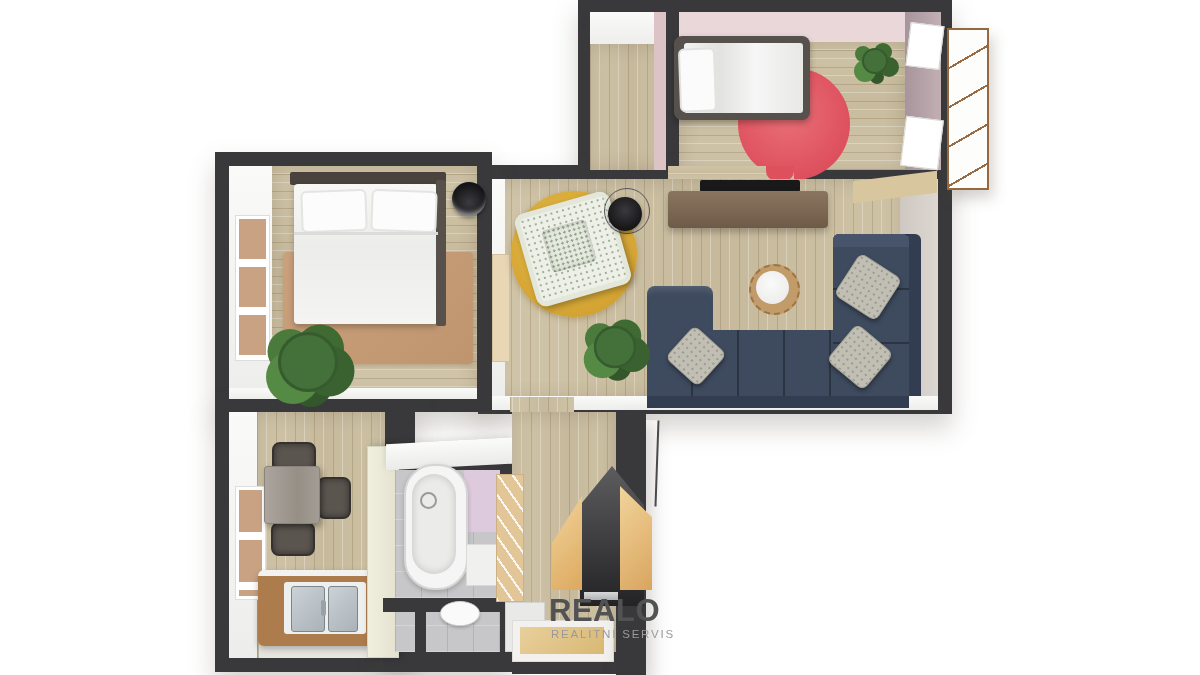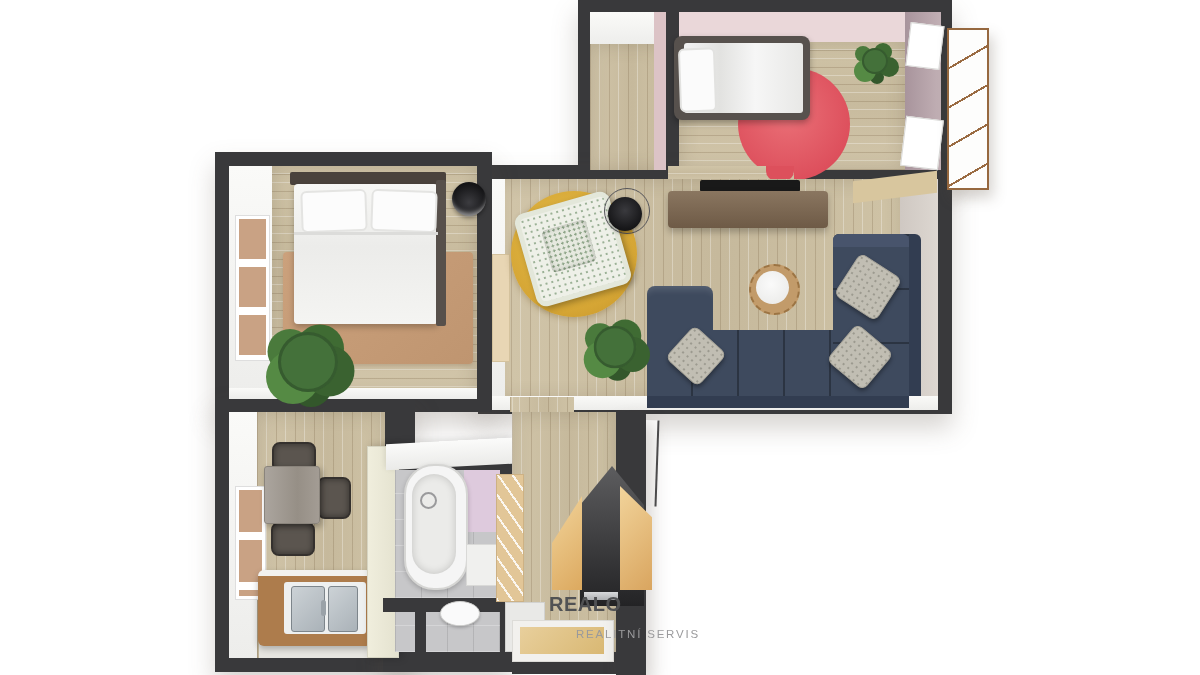--- a/index.html
+++ b/index.html
@@ -157,16 +157,16 @@
   <div class="abs" style="left:630px;top:420px;width:26px;height:86px;background:#fdfdfd;border-right:2px solid #4a4a4c;transform:rotate(2deg);"></div>
 
   <div class="abs wallflat" style="left:616px;top:412px;width:30px;height:263px;box-shadow:6px 10px 18px rgba(95,85,70,.25);"></div>
   <div class="abs" style="left:580px;top:466px;width:64px;height:140px;background:linear-gradient(180deg,#5d5d5f,#232325);
        clip-path:polygon(50% 0, 100% 28%, 100% 100%, 0 100%, 0 28%);"></div>
   <div class="abs" style="left:552px;top:496px;width:30px;height:94px;background:linear-gradient(135deg,#f2d49b,#dca95f);
        clip-path:polygon(100% 0, 100% 100%, 0 100%, 0 50%);"></div>
   <div class="abs" style="left:620px;top:486px;width:32px;height:104px;background:linear-gradient(135deg,#f2d49b,#d9a55f);
        clip-path:polygon(0 0, 100% 30%, 100% 100%, 0 100%);"></div>
   <div class="abs" style="left:584px;top:592px;width:34px;height:8px;background:linear-gradient(180deg,#d8d9db,#aeb0b2);"></div>
-  <div class="abs brand" style="left:549px;top:593px;font-size:20px;">REALO</div>
-  <div class="abs tagline" style="left:576px;top:628px;font-size:11.5px;">REALITNÍ SERVIS</div>
+  <div class="abs brand" style="left:549px;top:593px;font-size:31px;">REALO</div>
+  <div class="abs tagline" style="left:551px;top:628px;font-size:11.5px;">REALITNÍ SERVIS</div>
 
 </div>
 
 </body></html>

